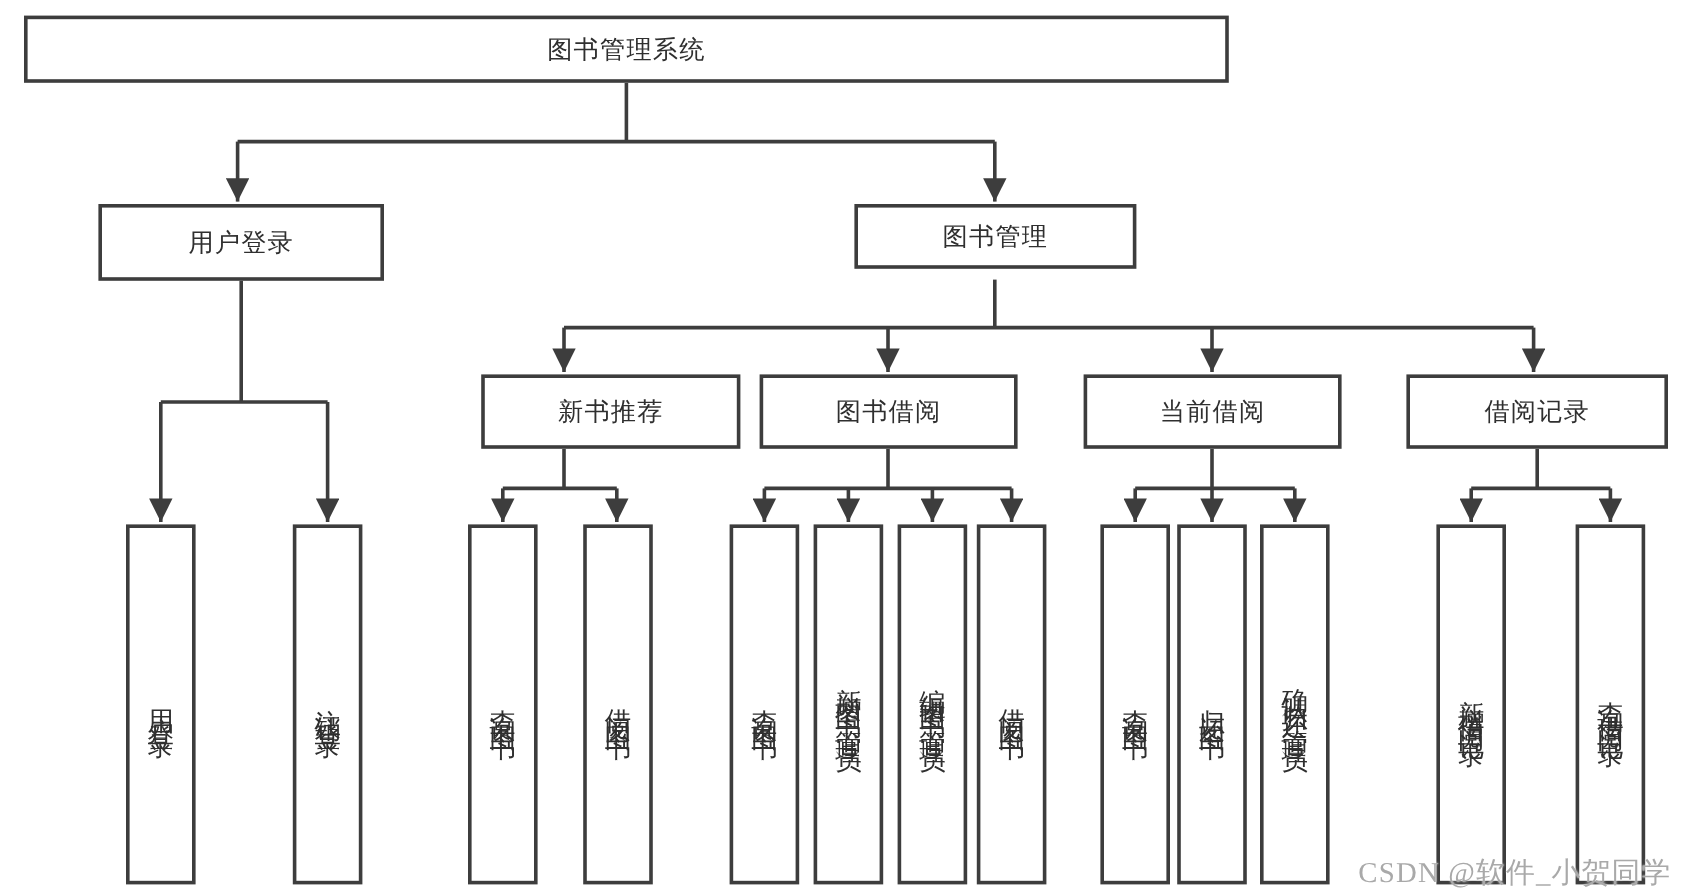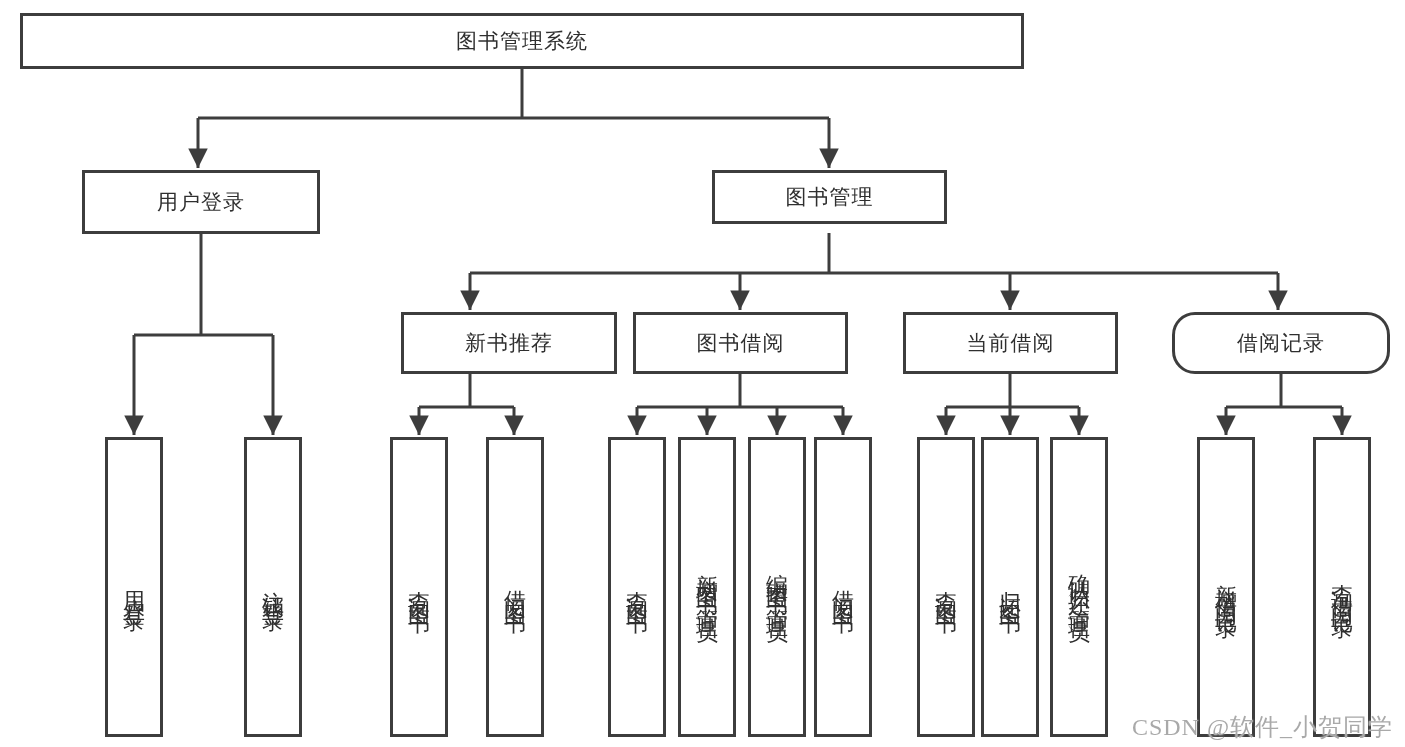--- a/index.html
+++ b/index.html
@@ -116,21 +116,21 @@
 
   <div class="node hbox" style="left:362px; top:312px; width:216px; height:62px;margin-left:39px;">
     <span>新书推荐</span>
   </div>
   <div class="node hbox" style="left:903px; top:312px; width:215px; height:62px;">
     <span>当前借阅</span>
   </div>
   <div class="node hbox" style="left:633px; top:312px; width:215px; height:62px;">
     <span>图书借阅</span>
   </div>
-  <div class="node hbox" style="left:1172px; top:312px; width:218px; height:62px;border-radius:23px;">
+  <div class="node hbox" style="left:1172px; top:312px; width:218px; height:62px;">
     <span>借阅记录</span>
   </div>
 
   <div class="node vbox" style="left:105px; top:437px; width:58px; height:300px;">
     <span class="vlabel">用户登录</span>
   </div>
   <div class="node vbox" style="left:244px; top:437px; width:58px; height:300px;">
     <span class="vlabel">注销登录</span>
   </div>
 

